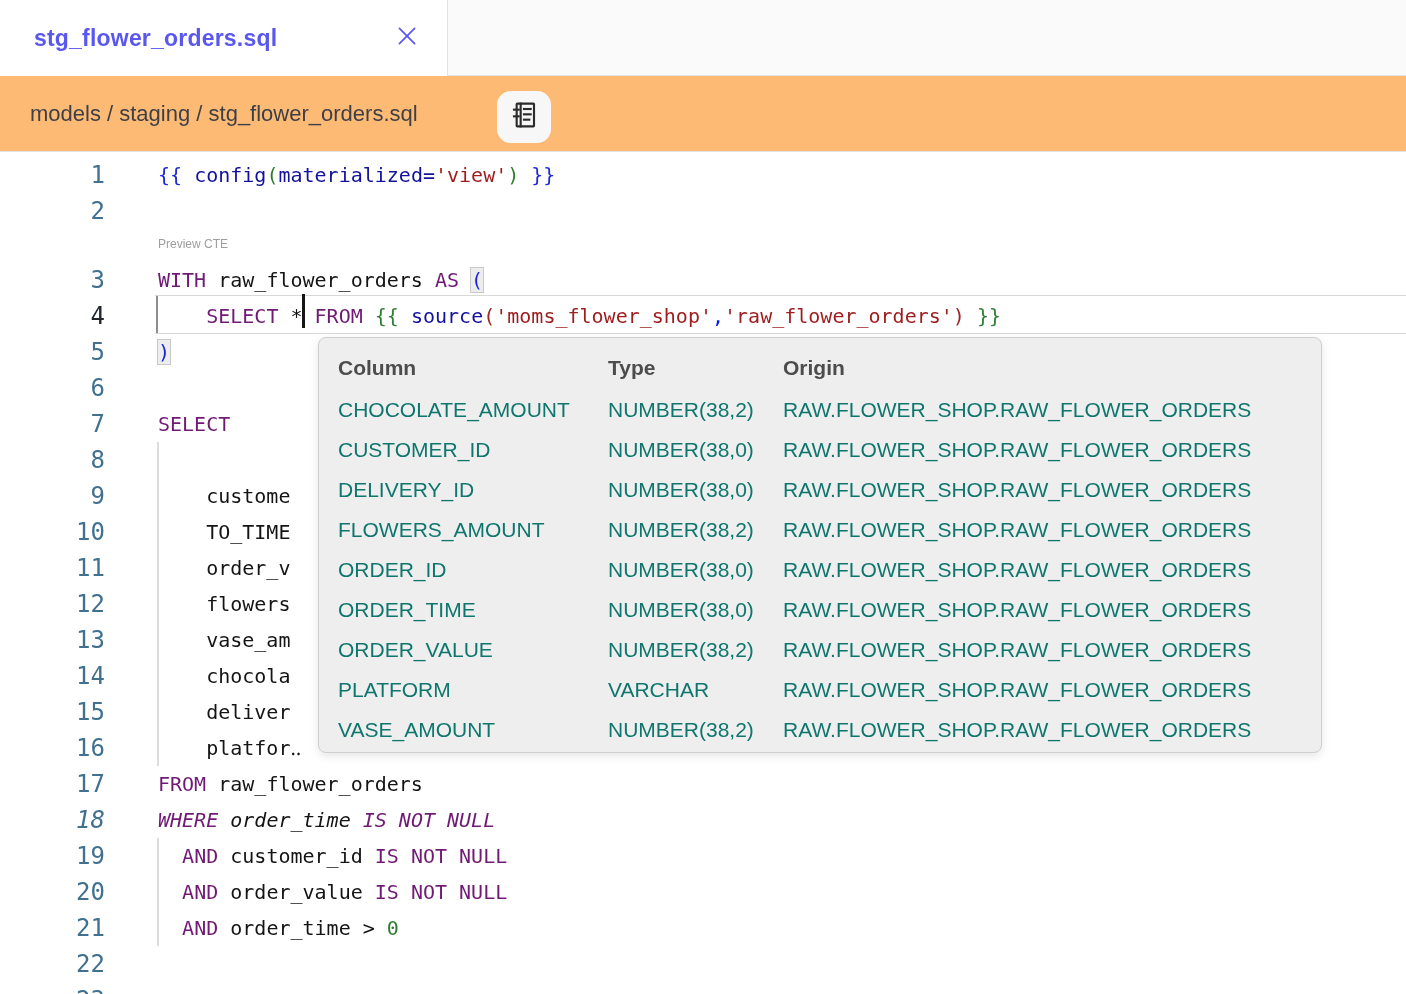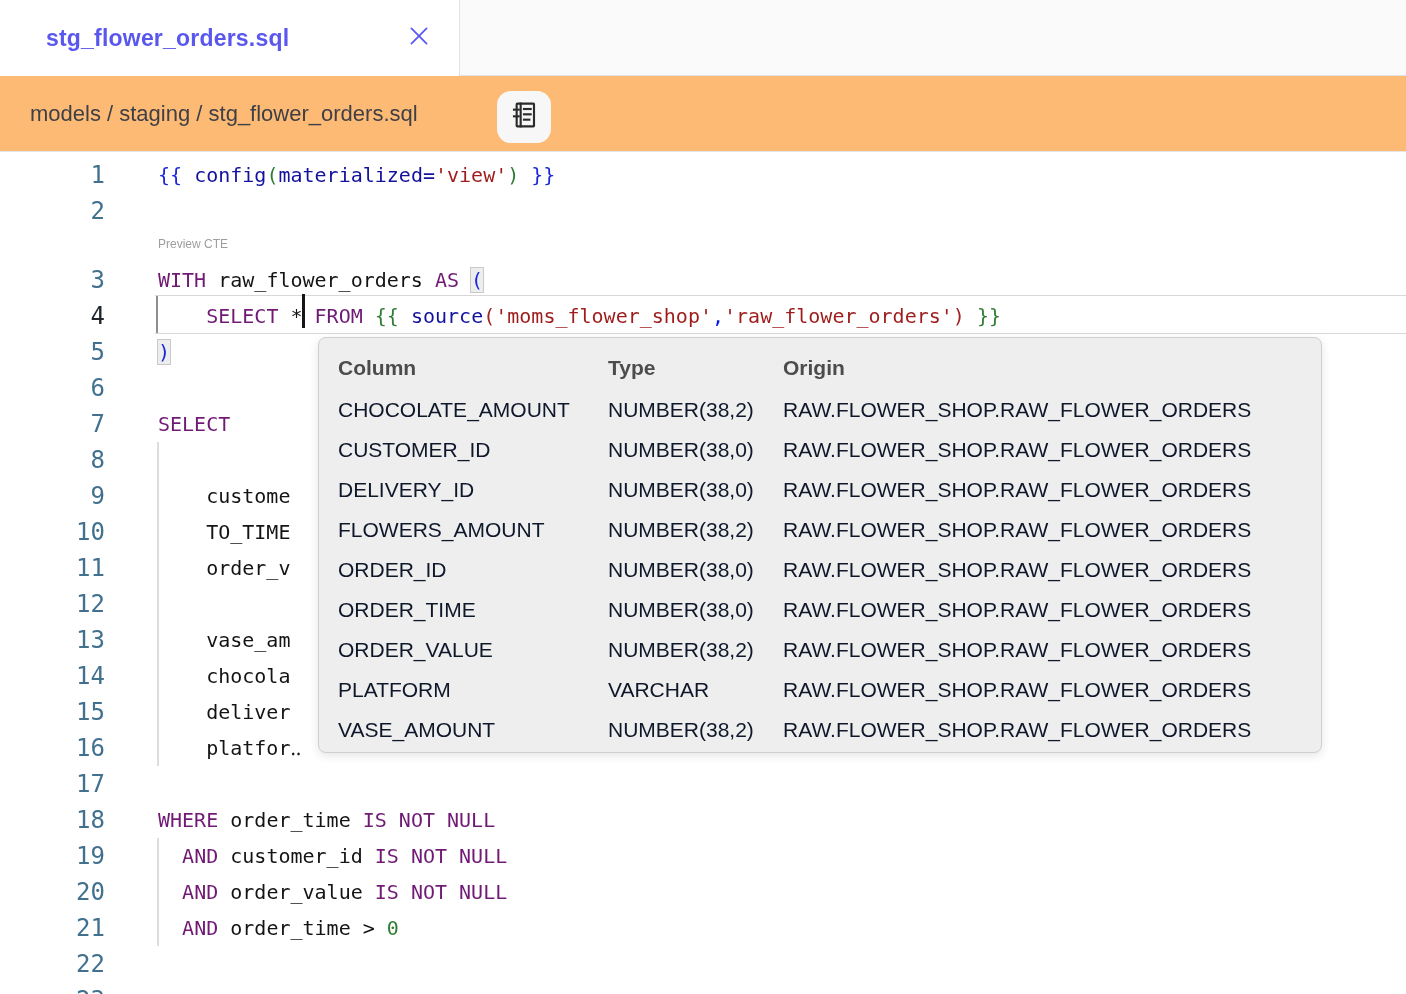--- a/index.html
+++ b/index.html
@@ -1,21 +1,21 @@
 <!DOCTYPE html>
 <html><head>
 <meta charset="utf-8">
 <style>
   html,body{margin:0;padding:0;}
   body{
     position:relative;width:1406px;height:994px;overflow:hidden;
     background:#ffffff;font-family:"Liberation Sans",sans-serif;
   }
   
-  .tabbar{position:absolute;top:0;left:16px;width:1368px;height:76px;}
+  .tabbar{position:absolute;top:0;left:4px;width:1368px;height:76px;}
   .tab-active{position:absolute;left:0;top:0;width:443px;height:76px;background:#fff;
     display:flex;align-items:center;padding-left:30px;box-sizing:border-box;cursor:pointer;}
   .tab-title{font-size:23px;font-weight:700;color:#5a57ee;letter-spacing:.2px;}
   .tab-close{position:absolute;left:380px;top:0;height:76px;width:46px;display:flex;
     align-items:center;justify-content:center;cursor:pointer;}
   .tab-rest{position:absolute;left:443px;top:0;width:963px;height:76px;background:#fafafa;
     border-left:1px solid #e3e3e3;border-bottom:1px solid #e3e3e3;box-sizing:border-box;}
   
   .crumbrow{position:absolute;top:76px;left:0;width:1406px;height:75px;background:#fdba74;padding-left:44px;}
   .crumb{position:absolute;left:30px;top:0;height:75px;display:flex;align-items:center;
@@ -49,21 +49,21 @@
   .tk-d{color:#141414;}
   .cur{position:relative;display:inline-block;width:0;}
   .cur i{position:absolute;left:-1px;top:-29px;width:3px;height:34px;background:#151515;}
   
   .popup{position:absolute;left:318px;top:337px;width:1004px;height:416px;background:#eeeeee;
     border:1px solid #cfcfcf;border-radius:8px;box-shadow:0 3px 10px rgba(0,0,0,.10);
     box-sizing:border-box;padding:8px 0 0 19px;z-index:6;overflow:hidden;}
   .grid-row{display:grid;grid-template-columns:270px 175px 1fr;height:40px;align-items:center;}
   .grid-row.hdr{height:44px;}
   .grid-row.hdr span{font-size:21px;font-weight:700;color:#4c4c4c;}
-  .grid-row span{font-size:21px;color:#0f172a;white-space:nowrap;}
+  .grid-row span{font-size:21px;color:#0f766e;white-space:nowrap;}
 </style>
 </head>
 <body>
 
 <div class="tabbar">
   <div class="tab-active">
     <span class="tab-title">stg_flower_orders.sql</span>
   </div>
   <div class="tab-close">
     <span>
@@ -138,41 +138,43 @@
       <div class="code-row" style="top: 514px;">
         <span class="ln">10</span>
         <span class="codetxt"><span class="tk-d">    TO_TIME</span></span>
       </div>
       <div class="code-row" style="top: 550px;">
         <span class="ln">11</span>
         <span class="codetxt"><span class="tk-d">    order_v</span></span>
       </div>
       <div class="code-row" style="top: 586px;">
         <span class="ln">12</span>
+        <span class="codetxt"><span class="tk-d">    flowers</span></span>
       </div>
       <div class="code-row" style="top: 622px;">
         <span class="ln">13</span>
         <span class="codetxt"><span class="tk-d">    vase_am</span></span>
       </div>
       <div class="code-row" style="top: 658px;">
         <span class="ln">14</span>
         <span class="codetxt"><span class="tk-d">    chocola</span></span>
       </div>
       <div class="code-row" style="top: 694px;">
         <span class="ln">15</span>
         <span class="codetxt"><span class="tk-d">    deliver</span></span>
       </div>
       <div class="code-row" style="top: 730px;">
         <span class="ln">16</span>
         <span class="codetxt"><span class="tk-d">    platfor‥</span></span>
       </div>
       <div class="code-row" style="top: 766px;">
         <span class="ln">17</span>
-      </div>
-      <div class="code-row" style="top: 802px;">
+        <span class="codetxt"><span class="tk-k">FROM</span><span class="tk-d"> raw_flower_orders</span></span>
+      </div>
+      <div class="code-row" style="top: 802px; font-style: italic;">
         <span class="ln">18</span>
         <span class="codetxt"><span class="tk-k">WHERE</span><span class="tk-d"> order_time </span><span class="tk-k">IS NOT NULL</span></span>
       </div>
       <div class="code-row" style="top: 838px;">
         <span class="ln">19</span>
         <span class="codetxt"><span class="tk-d">  </span><span class="tk-k">AND</span><span class="tk-d"> customer_id </span><span class="tk-k">IS NOT NULL</span></span>
       </div>
       <div class="code-row" style="top: 874px;">
         <span class="ln">20</span>
         <span class="codetxt"><span class="tk-d">  </span><span class="tk-k">AND</span><span class="tk-d"> order_value </span><span class="tk-k">IS NOT NULL</span></span>

